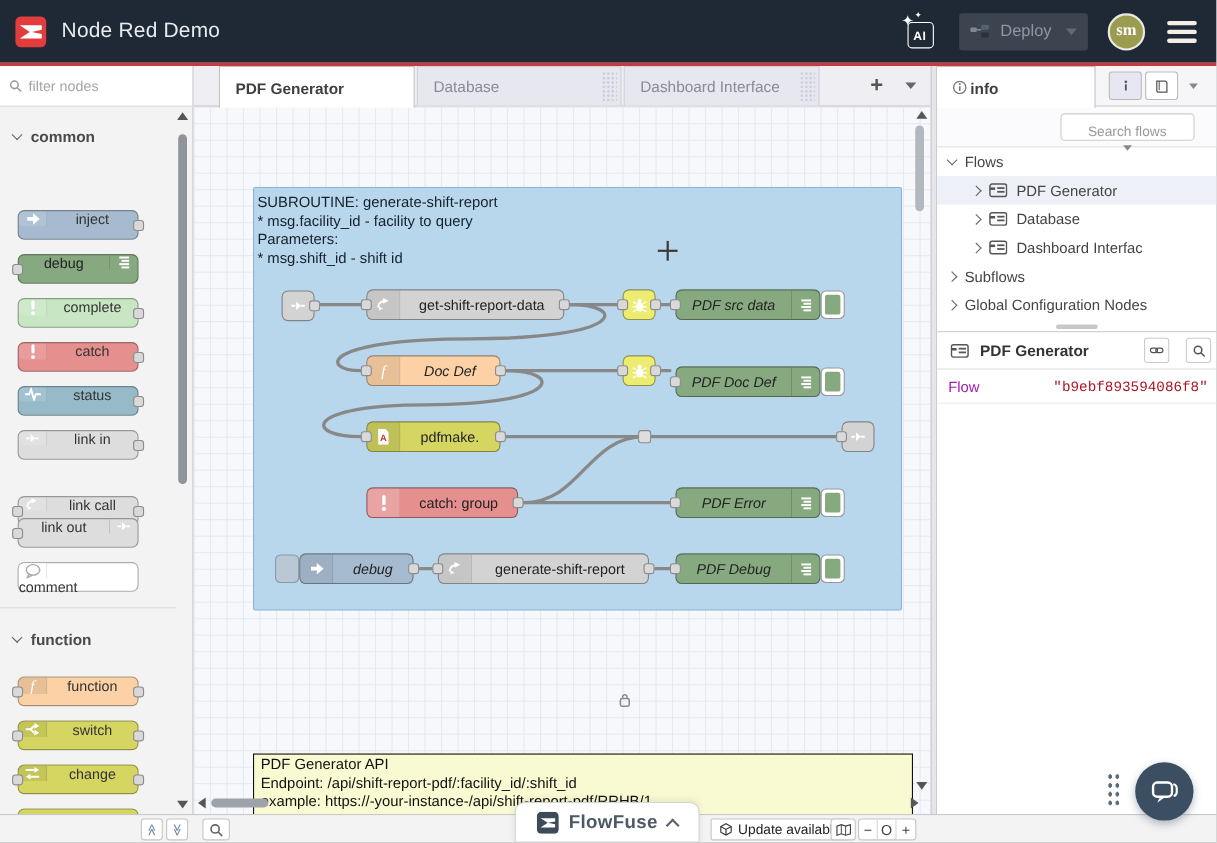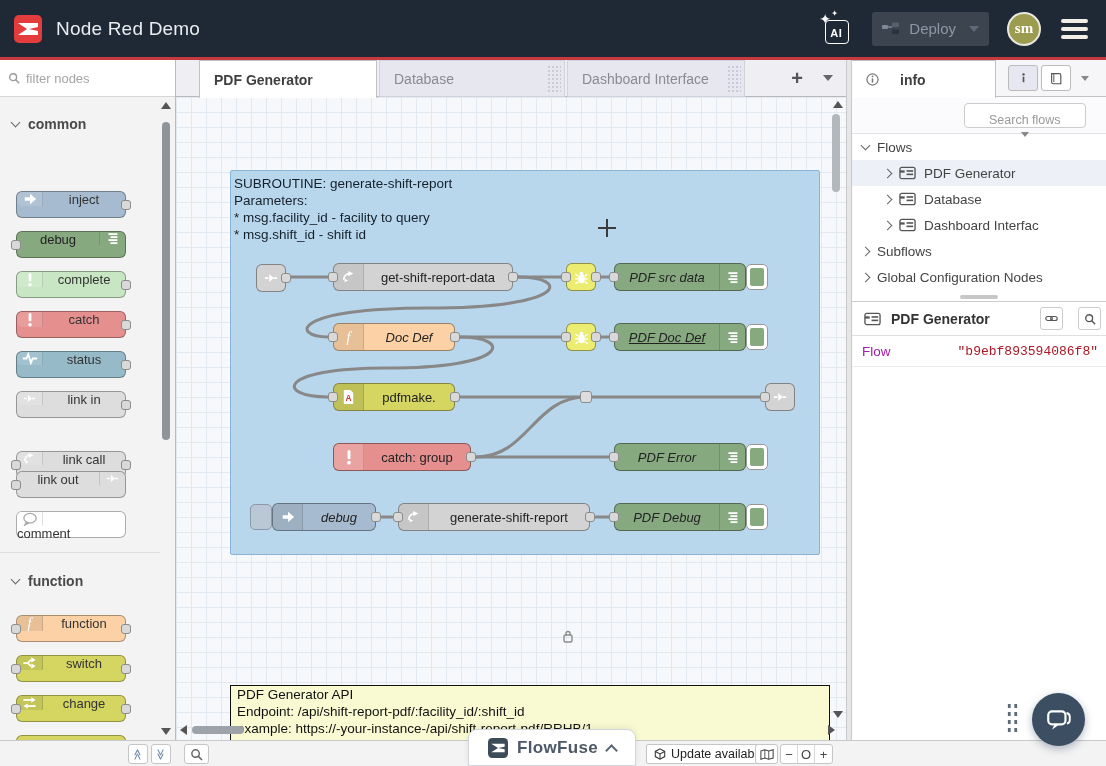--- a/index.html
+++ b/index.html
@@ -93,21 +93,21 @@
   .crosshair-h{position:absolute;width:18px;height:2px;background:#3a3a3a;}
   .crosshair-v{position:absolute;width:2px;height:18px;background:#3a3a3a;}
 
   
   .hscroll-thumb{position:absolute;height:8px;border-radius:4px;background:#9ea3aa;}
 
   
   .separator{position:absolute;left:846px;top:60px;width:6px;height:680px;background:#e6e6e9;border-left:1px solid #c9c9cc;border-right:1px solid #c9c9cc;cursor:col-resize;}
   .sidebar{position:absolute;left:852px;top:60px;width:254px;height:680px;background:#fff;}
   .sb-tabbar{position:absolute;left:0;top:0;width:254px;height:37px;background:#f6f6f9;border-bottom:1px solid #c2c2c2;}
-  .sb-tab{position:absolute;left:0;top:0;height:38px;width:144px;background:#fff;border:1px solid #c2c2c2;border-bottom:0;border-left:0;display:flex;align-items:center;gap:21px;padding-left:14px;font-weight:bold;color:#3f3f3f;font-size:14px;z-index:2;}
+  .sb-tab{position:absolute;left:0;top:0;height:38px;width:144px;background:#fff;border:1px solid #c2c2c2;border-bottom:0;border-left:0;display:flex;align-items:center;gap:3px;padding-left:14px;font-weight:bold;color:#3f3f3f;font-size:14px;z-index:2;}
   .sb-btn{position:absolute;top:5px;width:30px;height:26px;border:1px solid #bbb;border-radius:3px;background:#fff;display:flex;align-items:center;justify-content:center;cursor:pointer;}
   .sb-btn.active{background:#e7e7f2;}
   .sb-toolbar{position:absolute;left:0;top:37px;width:254px;height:37px;background:#fbfbfd;border-bottom:1px solid #e2e2e2;}
   .sb-search{position:absolute;right:20px;top:6px;width:122px;height:25px;border:1px solid #ccc;border-radius:4px;background:#fff;display:flex;align-items:center;gap:5px;padding:4px 6px;flex-direction:column;}
   .sb-search input{border:0;outline:0;width:72px;font-size:12.5px;color:#666;font-family:"Liberation Sans",sans-serif;background:transparent;}
   .sb-search input::placeholder{color:#9a9a9a;}
   .caret-down{width:0;height:0;border-left:4px solid transparent;border-right:4px solid transparent;border-top:5px solid #888;}
   .tree{position:absolute;left:0;top:74px;width:254px;}
   .trow{display:flex;align-items:center;height:26px;gap:8px;padding-left:10px;cursor:pointer;color:#444;font-size:13.5px;white-space:nowrap;}
   .trow.child{padding-left:32px;}
@@ -369,22 +369,22 @@
     </div>
     <div class="tab-plus" style="left:608px;">+</div>
     <div class="tab-caret" style="left:647px;"></div>
   </div>
 
   <div class="canvas">
 
     <div class="flow-group" style="left:54px;top:73px;width:590px;height:385px;"></div>
     <div class="group-note" style="left:58px;top:78px;">
       <div>SUBROUTINE: generate-shift-report</div>
+      <div>* msg.facility_id - facility to query</div>
       <div>Parameters:</div>
-      <div>* msg.facility_id - facility to query</div>
       <div>* msg.shift_id - shift id</div>
     </div>
 
     <svg width="670" height="643" style="position:absolute;left:0;top:0;pointer-events:none;">
       <g fill="none" stroke="var(--wire)" stroke-width="3" stroke-linecap="round">
         <path d="M115,180 L152,180"></path>
         <path d="M342,180 L386,180"></path>
         <path d="M342,180 C394,180 394,211 252,211 C115,211 115,240 152,240"></path>
         <path d="M424,180 L433,180"></path>
         <path d="M284,240 L386,240"></path>
@@ -456,21 +456,21 @@
     </div>
     <div class="sqnode" style="left:390px;top:226px;background:var(--node-bug-yellow);">
       <svg width="15" height="15" viewBox="0 0 16 16">
           <ellipse cx="8" cy="9.5" rx="3.6" ry="4.6" fill="#fff"></ellipse>
           <circle cx="8" cy="3.8" r="2" fill="#fff"></circle>
           <path d="M4.5 6.5L1.5 4.5M4.3 9.5H1.2M4.5 12.5l-3 2M11.5 6.5l3-2M11.7 9.5h3.1M11.5 12.5l3 2" stroke="#fff" stroke-width="1.4"></path>
         </svg>
       <span class="port in"></span>
       <span class="port out"></span>
     </div>
-    <div class="cnode" style="left:438px;top:226px;width:132px;background:var(--node-green);text-decoration:underline;">
+    <div class="cnode" style="left:438px;top:236px;width:132px;background:var(--node-green);">
       <span class="nlabel italic">PDF Doc Def</span>
       <span class="nicon r">
           <svg width="13" height="13" viewBox="0 0 16 16">
             <g fill="#fff">
               <rect x="3" y="1.5" width="11" height="2.2"></rect>
               <rect x="5.5" y="5.2" width="8.5" height="2.2"></rect>
               <rect x="3" y="8.9" width="11" height="2.2"></rect>
               <rect x="5.5" y="12.6" width="8.5" height="2.2"></rect>
             </g>
           </svg>

